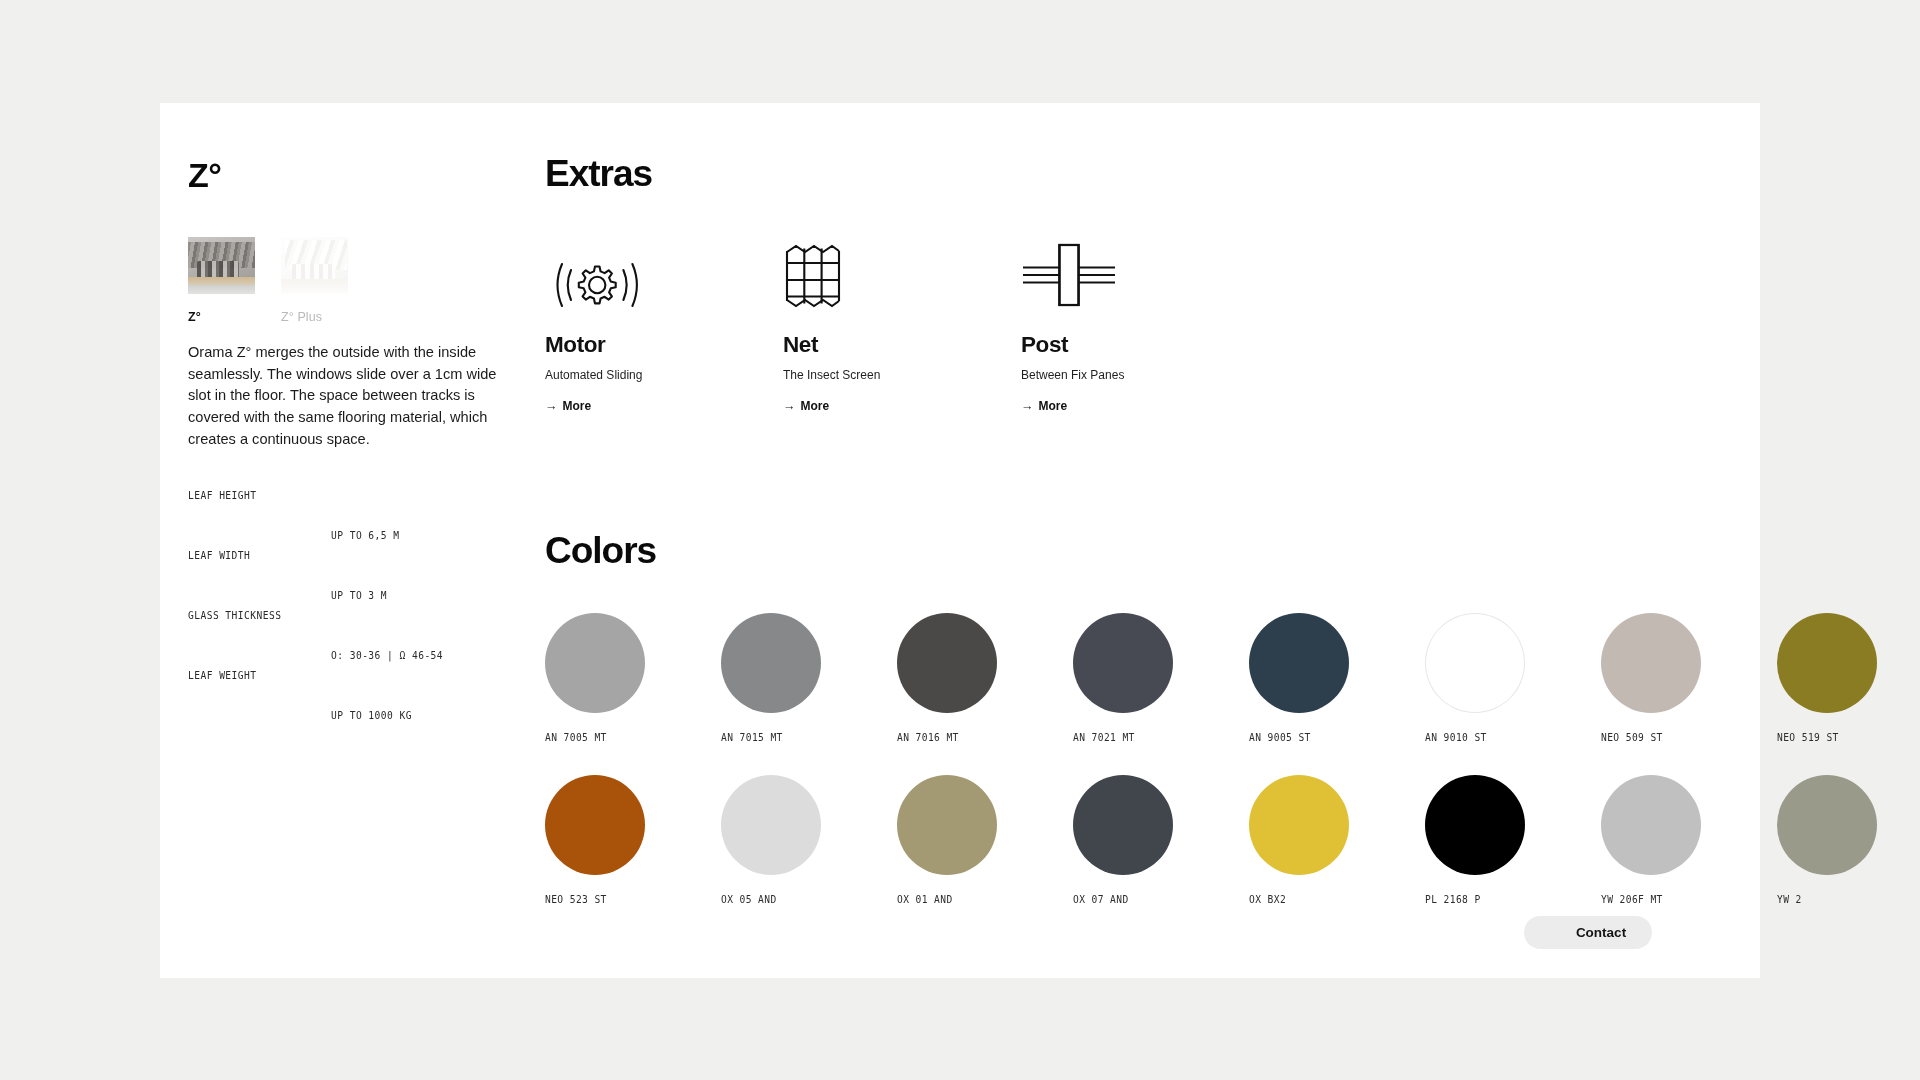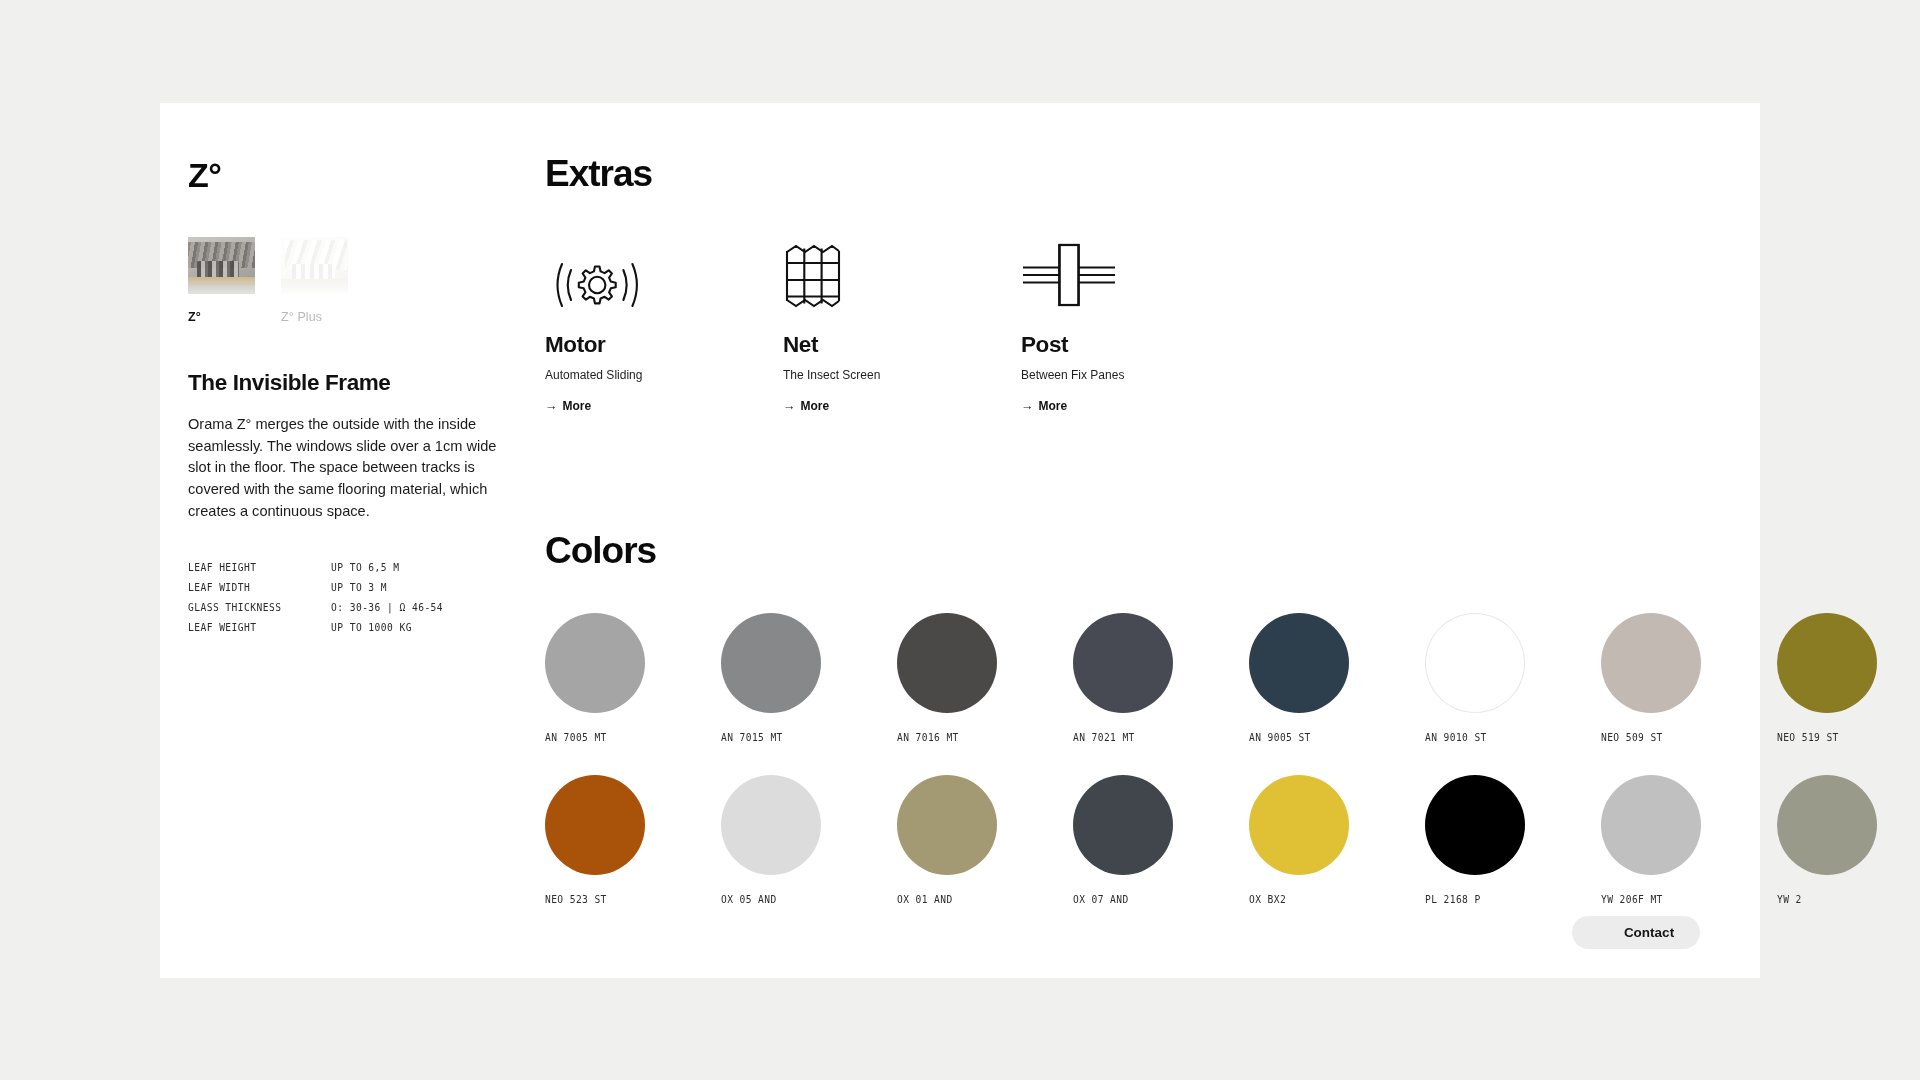--- a/index.html
+++ b/index.html
@@ -139,21 +139,21 @@
   }
   .spec-table {
     margin-top: 39px;
     font-family: "DejaVu Sans Mono", "Liberation Mono", monospace;
     font-size: 9.6px;
     letter-spacing: 0.45px;
     color: #2a2a2a;
   }
   .spec-row { display: flex; margin-bottom: 9px; }
   .spec-key { width: 143px; }
-  .spec-val { flex: 1; }
+  .spec-val { flex: 1; margin-top: 40px; }
 
   
   .right-col {
     position: absolute;
     left: 385px;
     top: 52px;
     right: 24px;
   }
   .big-heading {
     font-size: 37px;
@@ -214,21 +214,21 @@
     font-family: "DejaVu Sans Mono", "Liberation Mono", monospace;
     font-size: 9.6px;
     letter-spacing: 0.4px;
     color: #2c2c2c;
     white-space: nowrap;
   }
 
   
   .contact-widget {
     position: absolute;
-    left: 1572px;
+    left: 1524px;
     top: 916px;
     width: 128px;
     height: 33px;
     background: #ececec;
     border-radius: 17px;
     display: flex;
     align-items: center;
     justify-content: center;
     cursor: pointer;
   }
@@ -256,21 +256,20 @@
           <div class="variant-label">Z°</div>
         </div>
         <div class="variant inactive">
           <div class="variant-thumb thumb-b">
             <div class="mech"></div>
           </div>
           <div class="variant-label">Z° Plus</div>
         </div>
       </div>
 
-      <div class="section-head">The Invisible Frame</div>
       <div class="body-copy">Orama Z° merges the outside with the inside seamlessly. The windows slide over a 1cm wide slot in the floor. The space between tracks is covered with the same flooring material, which creates a continuous space.</div>
 
       <div class="spec-table">
         <div class="spec-row">
           <div class="spec-key">LEAF HEIGHT</div>
           <div class="spec-val">UP TO 6,5 M</div>
         </div>
         <div class="spec-row">
           <div class="spec-key">LEAF WIDTH</div>
           <div class="spec-val">UP TO 3 M</div>

